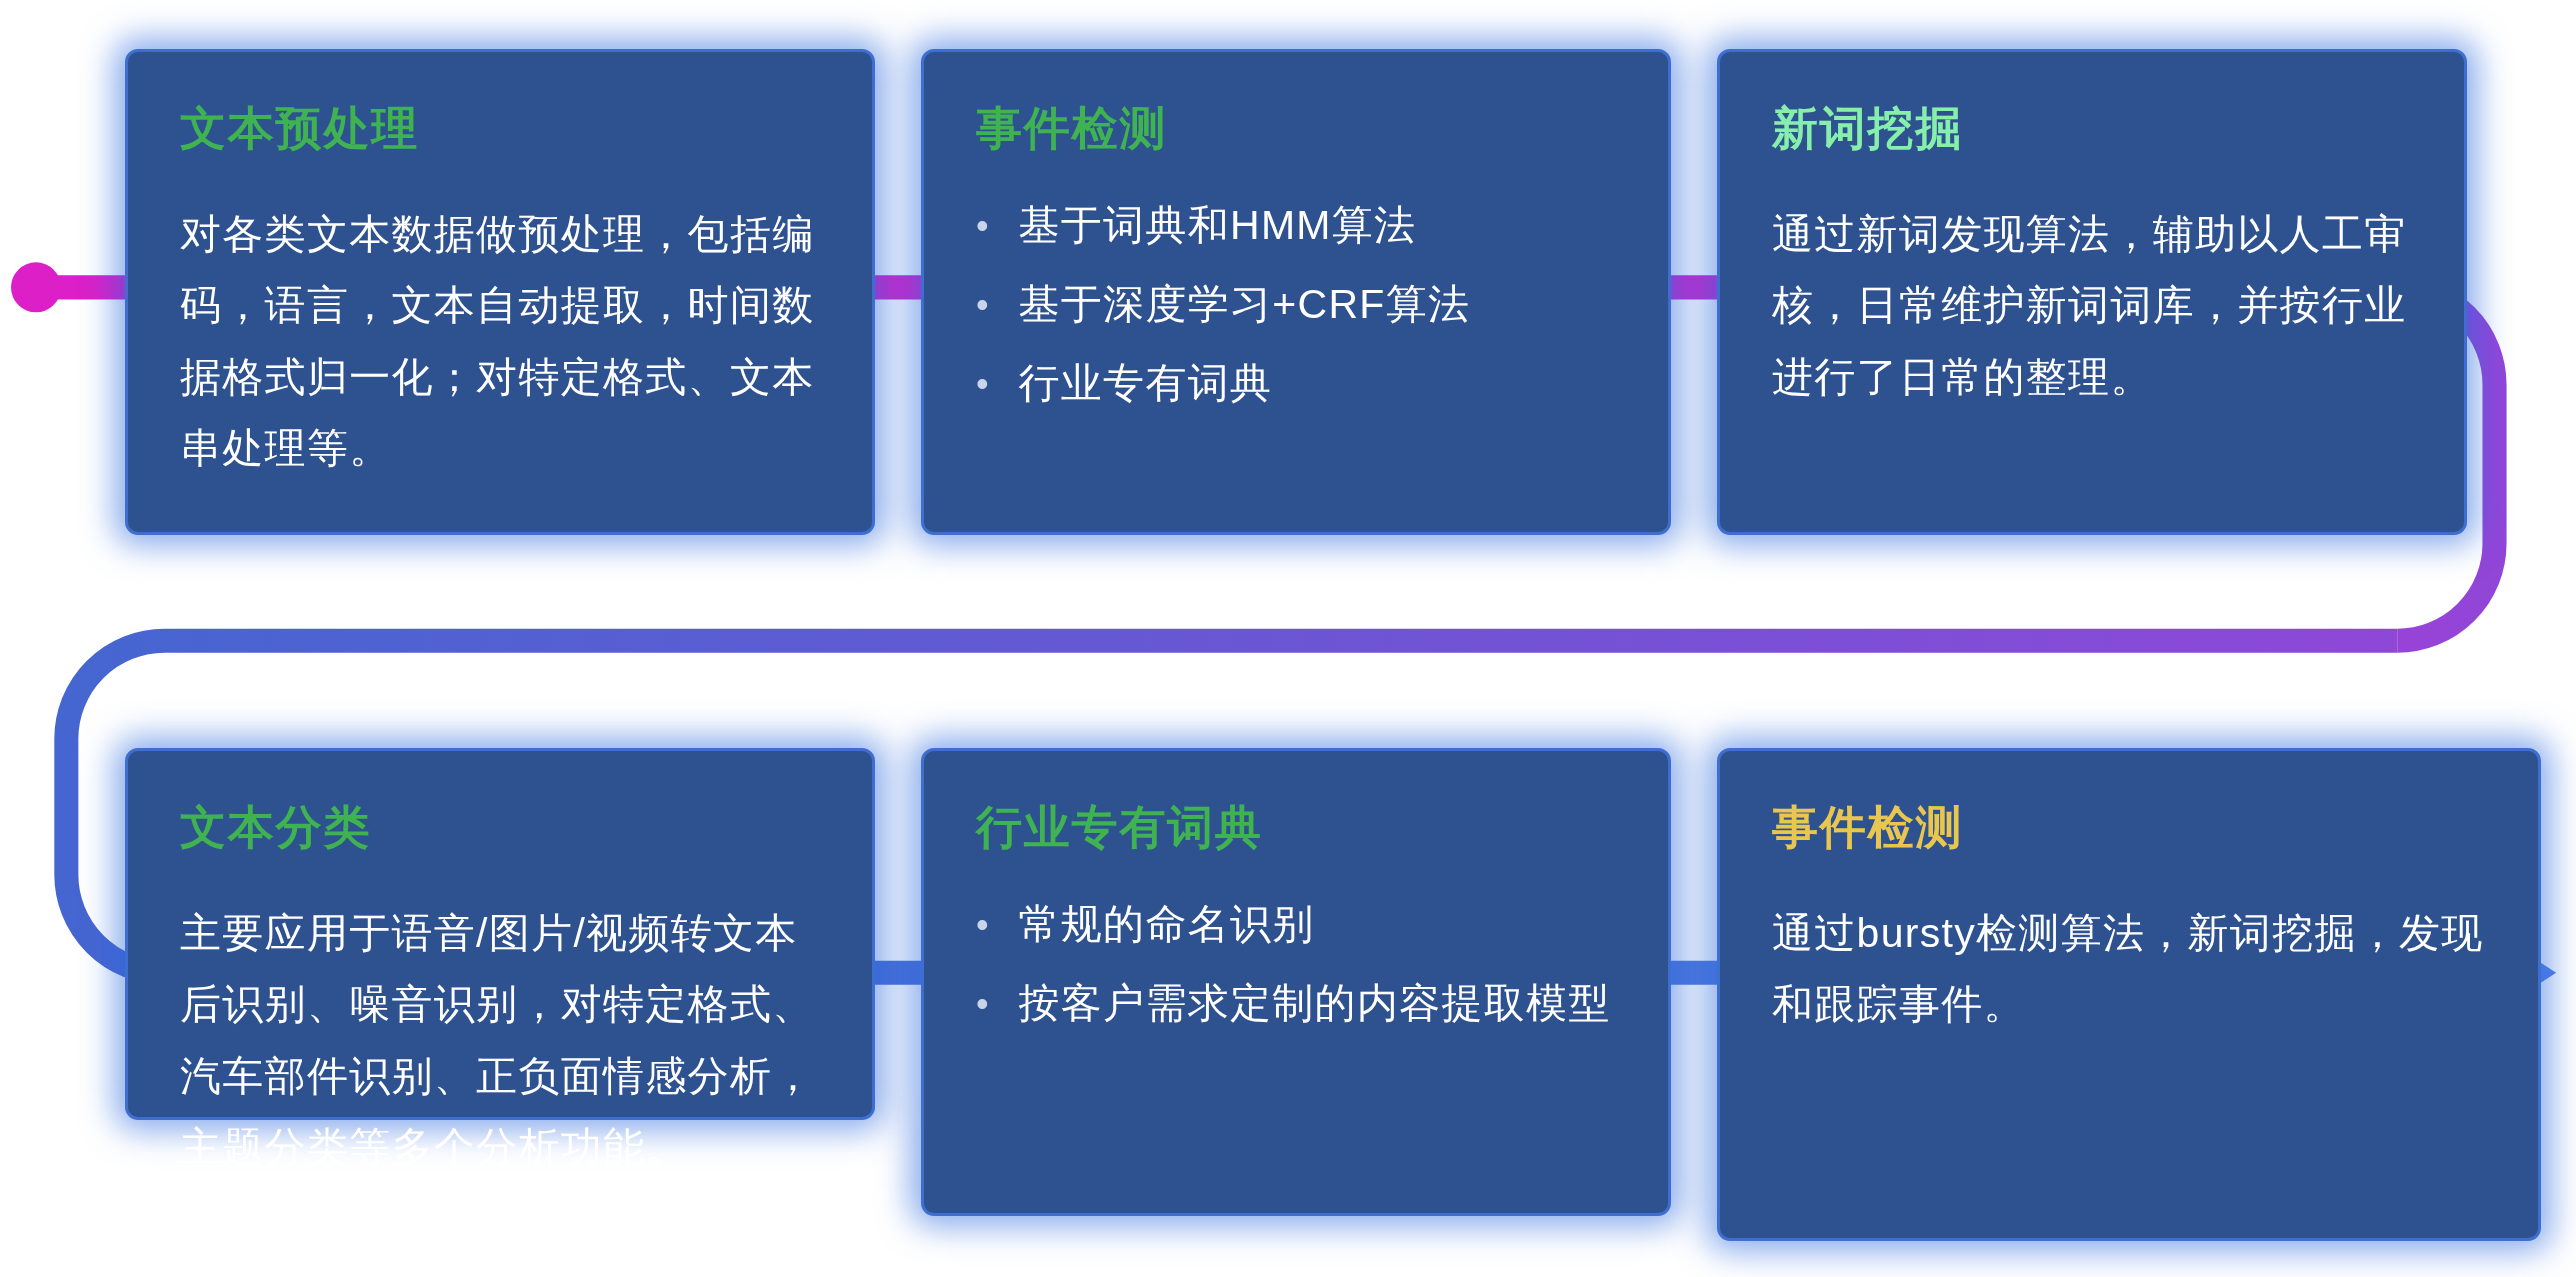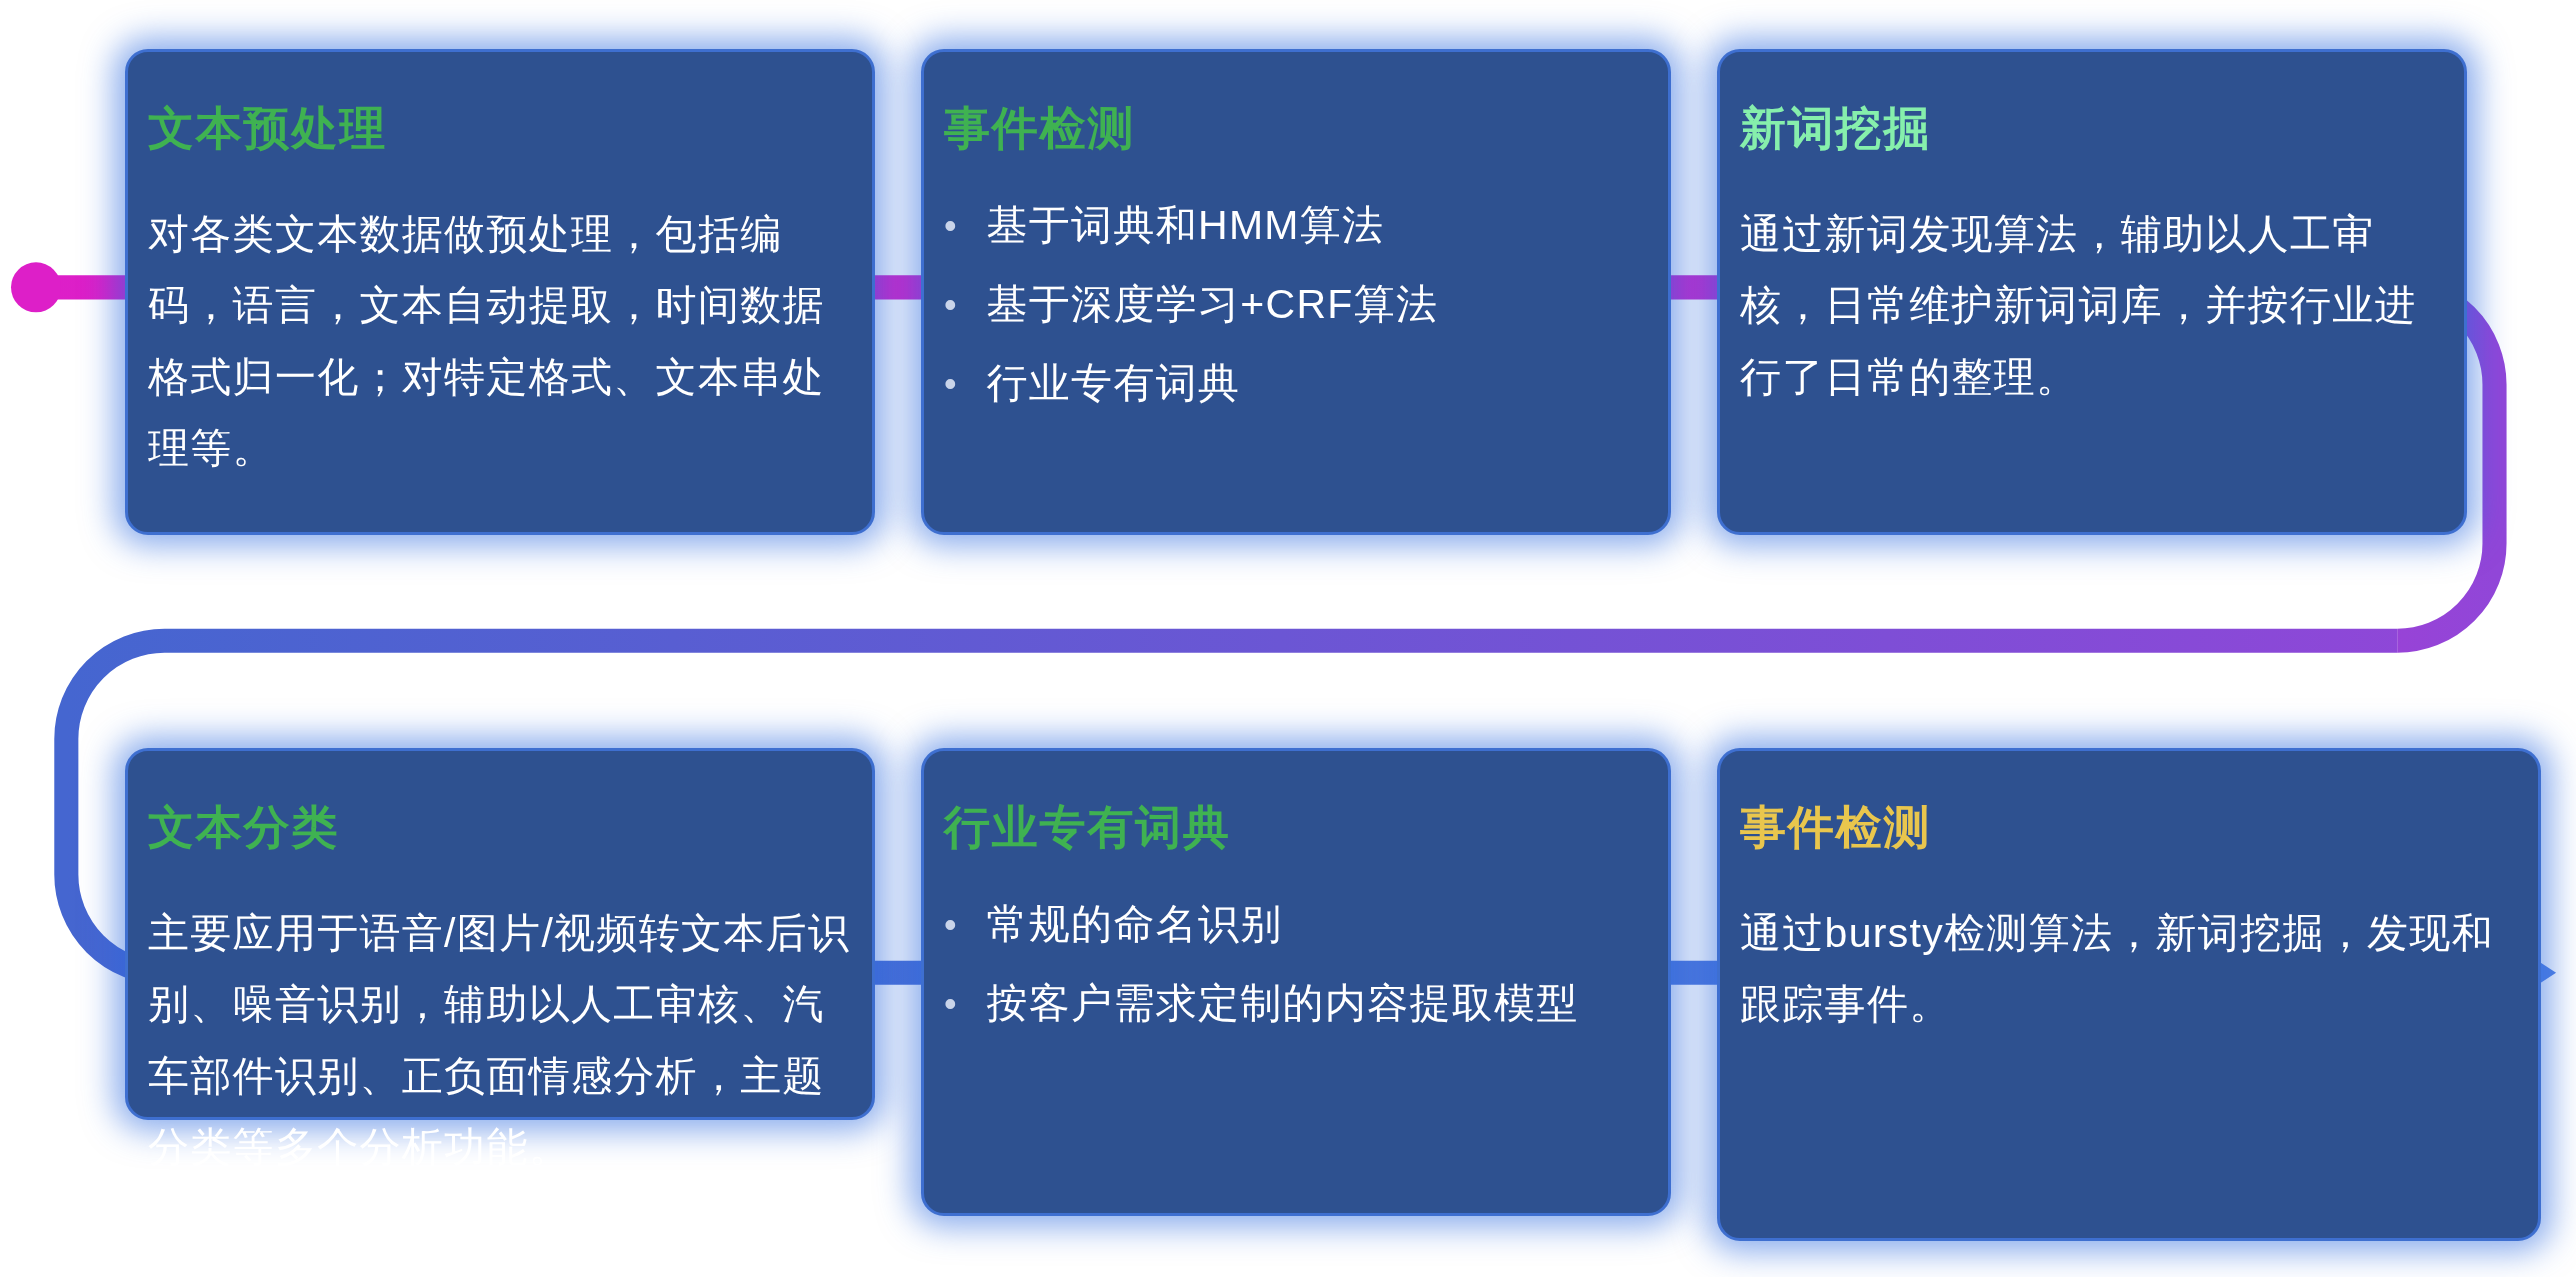--- a/index.html
+++ b/index.html
@@ -24,22 +24,22 @@
     left: 0;
     top: 0;
     z-index: 1;
   }
   .card {
     position: absolute;
     z-index: 2;
     box-sizing: border-box;
     background: var(--card-bg);
     border: 3.6px solid var(--card-border);
-    border-radius: 23px;
-    padding: 46px 20px;
+    border-radius: 13px;
+    padding: 46px 52px;
     box-shadow: 0 0 32px 10.7px var(--card-glow);
   }
   .card-title {
     margin: 0 0 39px 0;
     font-size: 46px;
     font-weight: 700;
     letter-spacing: 1.8px;
   }
   .card-body {
     margin: 0;
@@ -125,21 +125,21 @@
       </div>
   </div>
 
   <div class="card card-2">
     <h2 class="card-title" style="color: #86efac;">新词挖掘</h2>
     <p class="card-body">通过新词发现算法，辅助以人工审核，日常维护新词词库，并按行业进行了日常的整理。</p>
   </div>
 
   <div class="card card-3">
     <h2 class="card-title" style="color: rgb(63, 178, 81);">文本分类</h2>
-    <p class="card-body">主要应用于语音/图片/视频转文本后识别、噪音识别，辅助以人工审核、汽车部件识别、正负面情感分析，主题分类等多个分析功能。</p>
+    <p class="card-body">主要应用于语音/图片/视频转文本后识别、噪音识别，对特定格式、汽车部件识别、正负面情感分析，主题分类等多个分析功能。</p>
   </div>
 
   <div class="card card-4">
     <h2 class="card-title" style="color: rgb(63, 178, 81);">行业专有词典</h2>
     <div class="bullet-list">
         <div class="bullet-item">常规的命名识别</div>
         <div class="bullet-item">按客户需求定制的内容提取模型</div>
       </div>
   </div>
 

